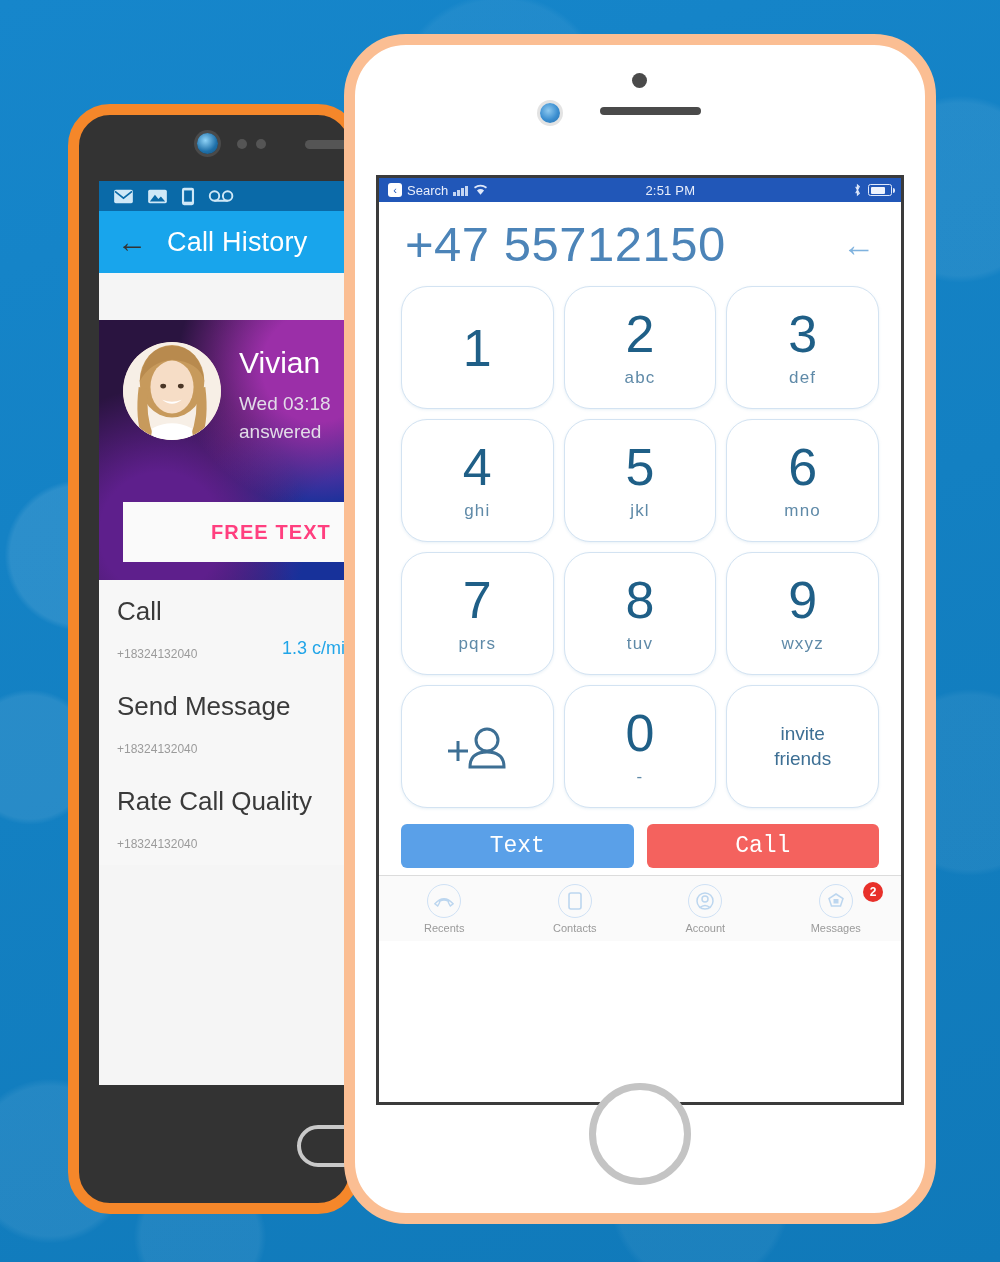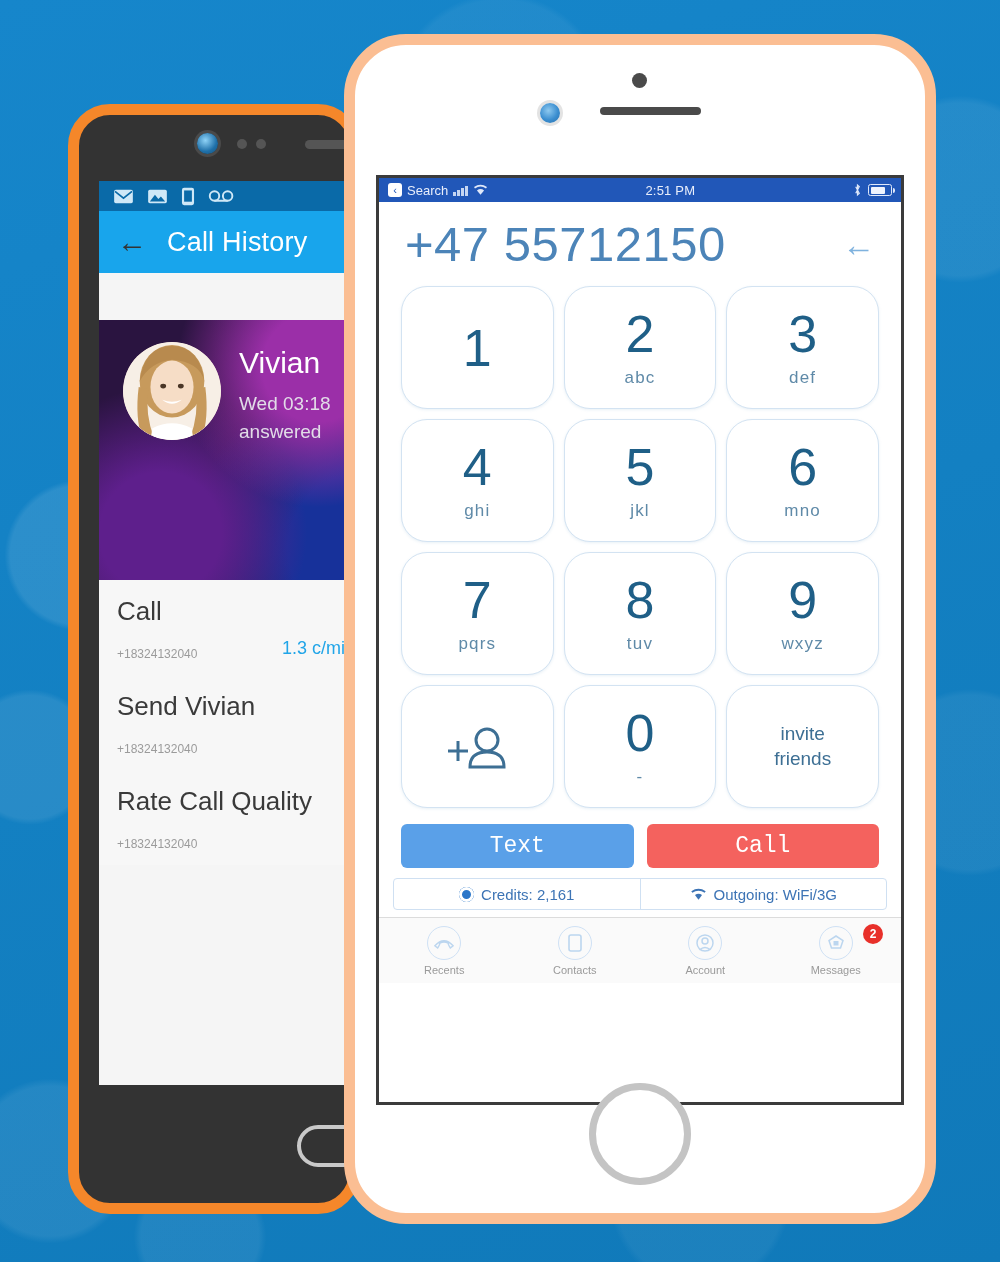--- a/index.html
+++ b/index.html
@@ -252,30 +252,33 @@
             <path d="M40 59 Q50 67 60 59 Q50 63 40 59Z" fill="#fff"></path>
             <path d="M30 88 Q50 78 70 88 L72 100 L28 100Z" fill="#ffffff"></path>
           </g>
         </svg>
       </div>
       <div class="and-name">Vivian</div>
       <div class="and-meta">
         <div>Wed 03:18</div>
         <div>answered</div>
       </div>
+      <div class="and-freetext">
+        <span>FREE TEXT</span>
+      </div>
     </div>
 
     <div class="and-list">
       <div class="and-row">
         <div class="t">Call</div>
         <div class="s">+18324132040</div>
         <div class="rate">1.3 c/min</div>
       </div>
       <div class="and-row">
-        <div class="t">Send Vivian</div>
+        <div class="t">Send Message</div>
         <div class="s">+18324132040</div>
       </div>
       <div class="and-row">
         <div class="t">Rate Call Quality</div>
         <div class="s">+18324132040</div>
       </div>
     </div>
 
 
   </div>
@@ -378,33 +381,20 @@
 
     <div class="ip-actions">
       <div class="ip-btn text">
         <span>Text</span>
       </div>
       <div class="ip-btn call">
         <span>Call</span>
       </div>
     </div>
 
-    <div class="ip-info">
-      <div>
-        <span class="cred-dot"></span>
-        <span>Credits: 2,161</span>
-      </div>
-      <div>
-        <svg width="17" height="13" viewBox="0 0 18 14">
-          <path d="M9 12.6 L5.2 7.6 Q9 4.6 12.8 7.6 Z" fill="#3d74b5"></path>
-          <path d="M1.8 4.4 Q9 -0.6 16.2 4.4" stroke="#3d74b5" stroke-width="1.9" fill="none"></path>
-        </svg>
-        <span>Outgoing: WiFi/3G</span>
-      </div>
-    </div>
 
     <div class="ip-tabbar">
       <div class="ip-tab">
         <span class="tab-ring">
           <svg width="20" height="14" viewBox="0 0 22 14">
             <path d="M1 10 Q11 -1 21 10 L18 12.5 Q15.5 9 15.5 7 Q11 4.6 6.5 7 Q6.5 9 4 12.5 Z" fill="none" stroke="#bcd6ef" stroke-width="1.6"></path>
           </svg>
         </span>
         <span class="lbl">Recents</span>
       </div>

